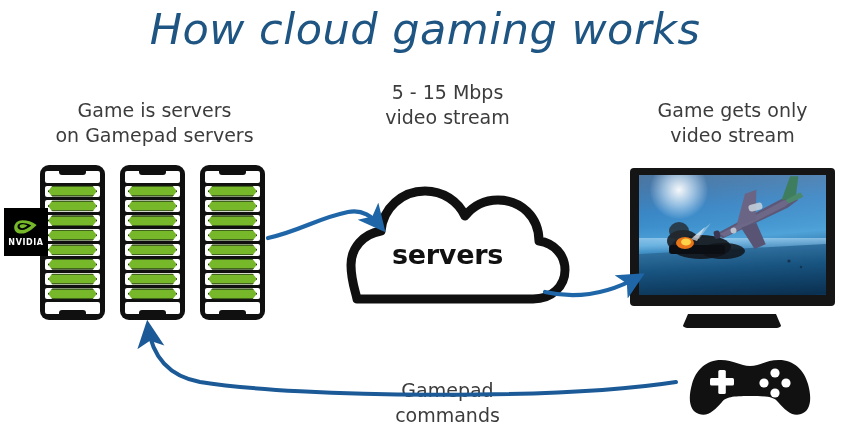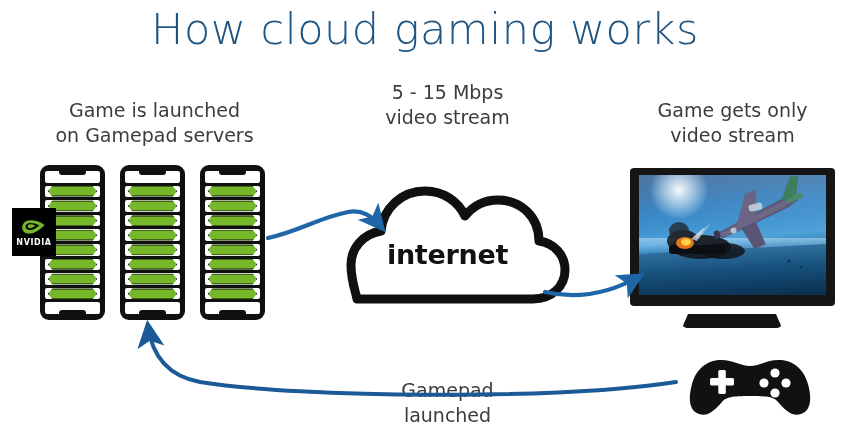--- a/index.html
+++ b/index.html
@@ -28,20 +28,21 @@
     left: 0;
     top: 4px;
     width: 850px;
     text-align: center;
     font-size: 43px;
     font-weight: 300;
     letter-spacing: 0.5px;
     color: #1f5582;
     font-family: "DejaVu Sans", sans-serif;
     white-space: nowrap;
+    font-style: italic;
   }
 
   
   .caption {
     position: absolute;
     text-align: center;
     color: #3c3c3c;
     font-size: 19px;
     line-height: 25px;
     font-weight: 400;
@@ -107,21 +108,21 @@
     height: 5px;
     background: #101010;
     border-radius: 0 0 3px 3px;
   }
   .slot.notch-top::before { top: -1px; }
   .slot.notch-bot::before { bottom: -1px; border-radius: 3px 3px 0 0; }
 
   
   #nvidia-badge {
     position: absolute;
-    left: 12px;
+    left: 4px;
     top: 208px;
     width: 44px;
     height: 48px;
     background: #000000;
     display: flex;
     flex-direction: column;
     align-items: center;
     justify-content: center;
     gap: 1px;
   }
@@ -241,37 +242,37 @@
   }
 </style>
 </head>
 <body>
 
 <div id="stage">
 
   <div id="page-title">How cloud gaming works</div>
 
   <div class="caption" id="caption-servers">
-    <span class="line">Game is launched</span>
+    <span class="line">Game is servers</span>
     <span class="line">on Gamepad servers</span>
   </div>
 
   <div class="caption" id="caption-stream">
     <span class="line">5 - 15 Mbps</span>
     <span class="line">video stream</span>
   </div>
 
   <div class="caption" id="caption-user">
     <span class="line">Game gets only</span>
     <span class="line">video stream</span>
   </div>
 
   <div class="caption" id="caption-gamepad">
     <span class="line">Gamepad</span>
-    <span class="line">launched</span>
+    <span class="line">commands</span>
   </div>
 
   <div id="servers">
     <div class="rack" id="rack-1">
       <div class="slot empty notch-top"></div>
       <div class="slot">
           <div class="blade"></div>
         </div>
       <div class="slot">
           <div class="blade"></div>
@@ -359,21 +360,21 @@
       <path d="M9.5 3.2 C4.5 3.2 1.2 6.4 1.2 10.4 C1.2 14.0 4.0 16.6 8.2 16.6 C14.2 16.6 19.0 12.6 23.6 8.0 C19.0 4.6 14.2 3.2 9.5 3.2 Z M9.3 6.0 C12.0 6.0 15.0 6.8 18.3 8.4 C15.0 11.1 12.0 12.9 9.0 12.9 C6.3 12.9 4.5 11.4 4.5 9.4 C4.5 7.4 6.4 6.0 9.3 6.0 Z" fill="#76b82a"></path>
       <path d="M9.4 7.3 C10.8 7.3 12.6 7.7 14.6 8.5 C12.6 10.1 10.7 11.2 9.1 11.2 C7.6 11.2 6.6 10.4 6.6 9.3 C6.6 8.1 7.7 7.3 9.4 7.3 Z" fill="#76b82a"></path>
     </svg>
     <div id="nvidia-wordmark">NVIDIA</div>
   </div>
 
   <div id="cloud-group">
     <svg width="245" height="150" viewBox="0 0 245 150">
       <path d="M32 134 L208 134 C227 134 240 121 240 105 C240 90 229 78 214 76 C214 52 196 35 173 35 C160 35 148 41 140 51 C133 36 118 26 100 26 C77 26 58 43 56 66 C38 69 26 83 26 100 C26 116 31 128 32 134 Z" fill="#ffffff" stroke="#101010" stroke-width="9" stroke-linejoin="round" stroke-linecap="round"></path>
     </svg>
-    <div id="cloud-label">internet</div>
+    <div id="cloud-label">servers</div>
   </div>
 
   <div id="tv-group">
     <div id="tv-bezel">
       <div id="tv-screen">
         <div class="sky-haze"></div>
         <div class="sun-flare"></div>
         <div class="horizon-glow"></div>
         <div class="sea"></div>
         <svg width="100%" height="100%" viewBox="0 0 187 120" preserveAspectRatio="none" style="position:absolute;left:0;top:0;">

